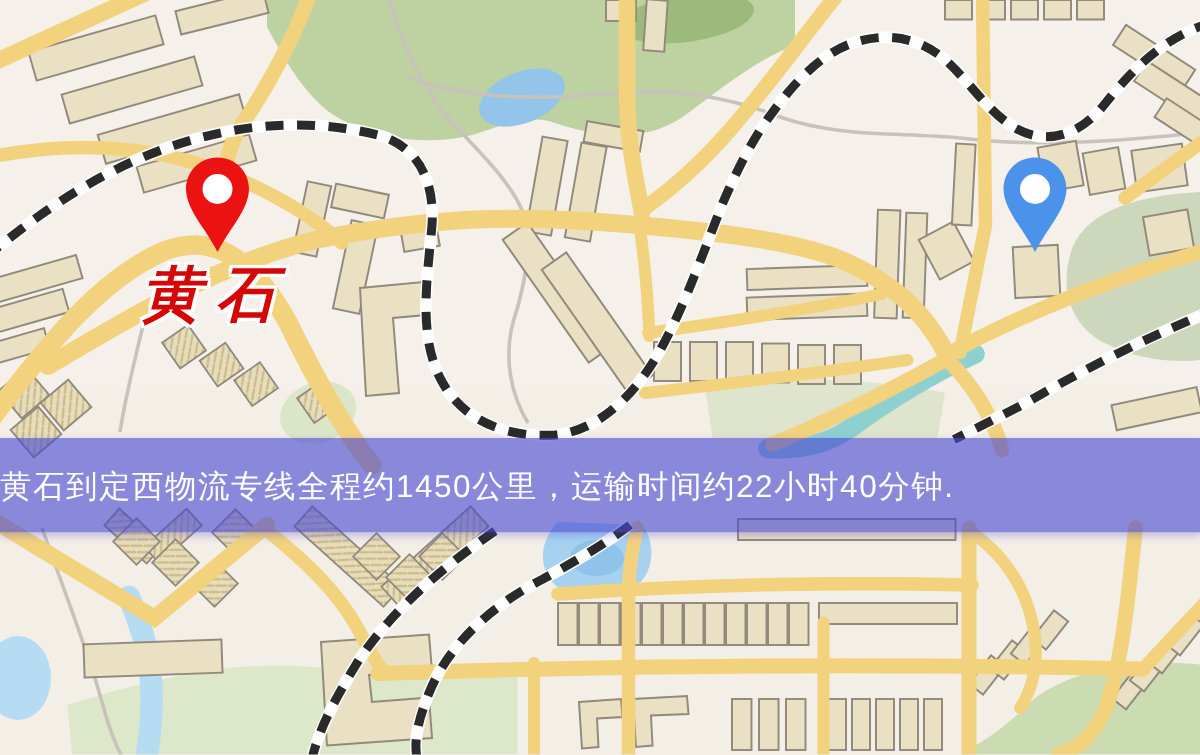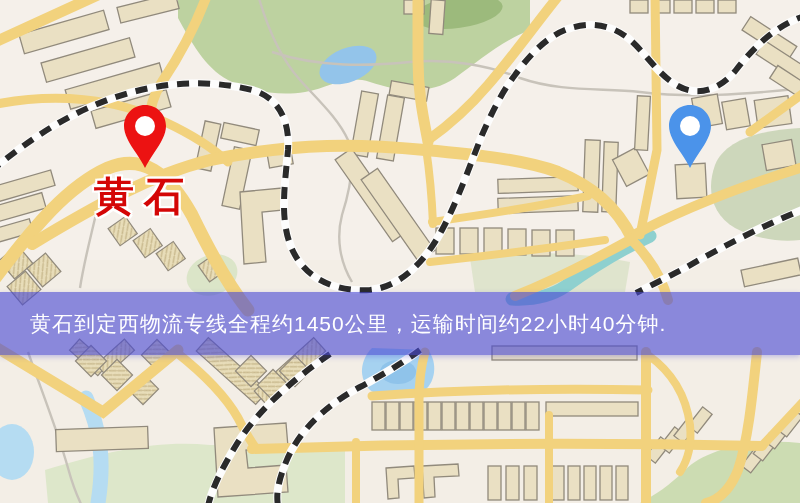--- a/index.html
+++ b/index.html
@@ -17,33 +17,34 @@
   .pin-dest{left:664px;top:101px;}
 
   
   .place-label{
     position:absolute;
     font-family:"Liberation Serif", serif;
     font-weight:bold;font-size:40px;line-height:1;
     letter-spacing:10px;white-space:nowrap;
     text-shadow:-2px 0 #fff,2px 0 #fff,0 -2px #fff,0 2px #fff,
                 -2px -2px #fff,2px 2px #fff,-2px 2px #fff,2px -2px #fff;
+    font-style:italic;
   }
   .label-origin{left:94px;top:177px;color:#d40606;}
   .label-dest{left:644px;top:182px;color:#2218d0;letter-spacing:8px;}
 
   
   .banner{
     position:absolute;left:0;top:292px;width:800px;height:63px;
     background:rgba(72,72,212,0.62);
     display:flex;align-items:center;
     box-shadow:0 2px 5px rgba(72,72,212,0.30);
   }
   .banner-text{
-    color:#ffffff;font-size:21px;padding-left:30px;
+    color:#ffffff;font-size:21px;
     letter-spacing:1px;white-space:nowrap;
   }
 </style>
 </head>
 <body>
 
 <div id="stage">
 
 <svg id="map-svg" width="800" height="503" viewBox="0 0 800 503" xmlns="http://www.w3.org/2000/svg">
   <defs>

